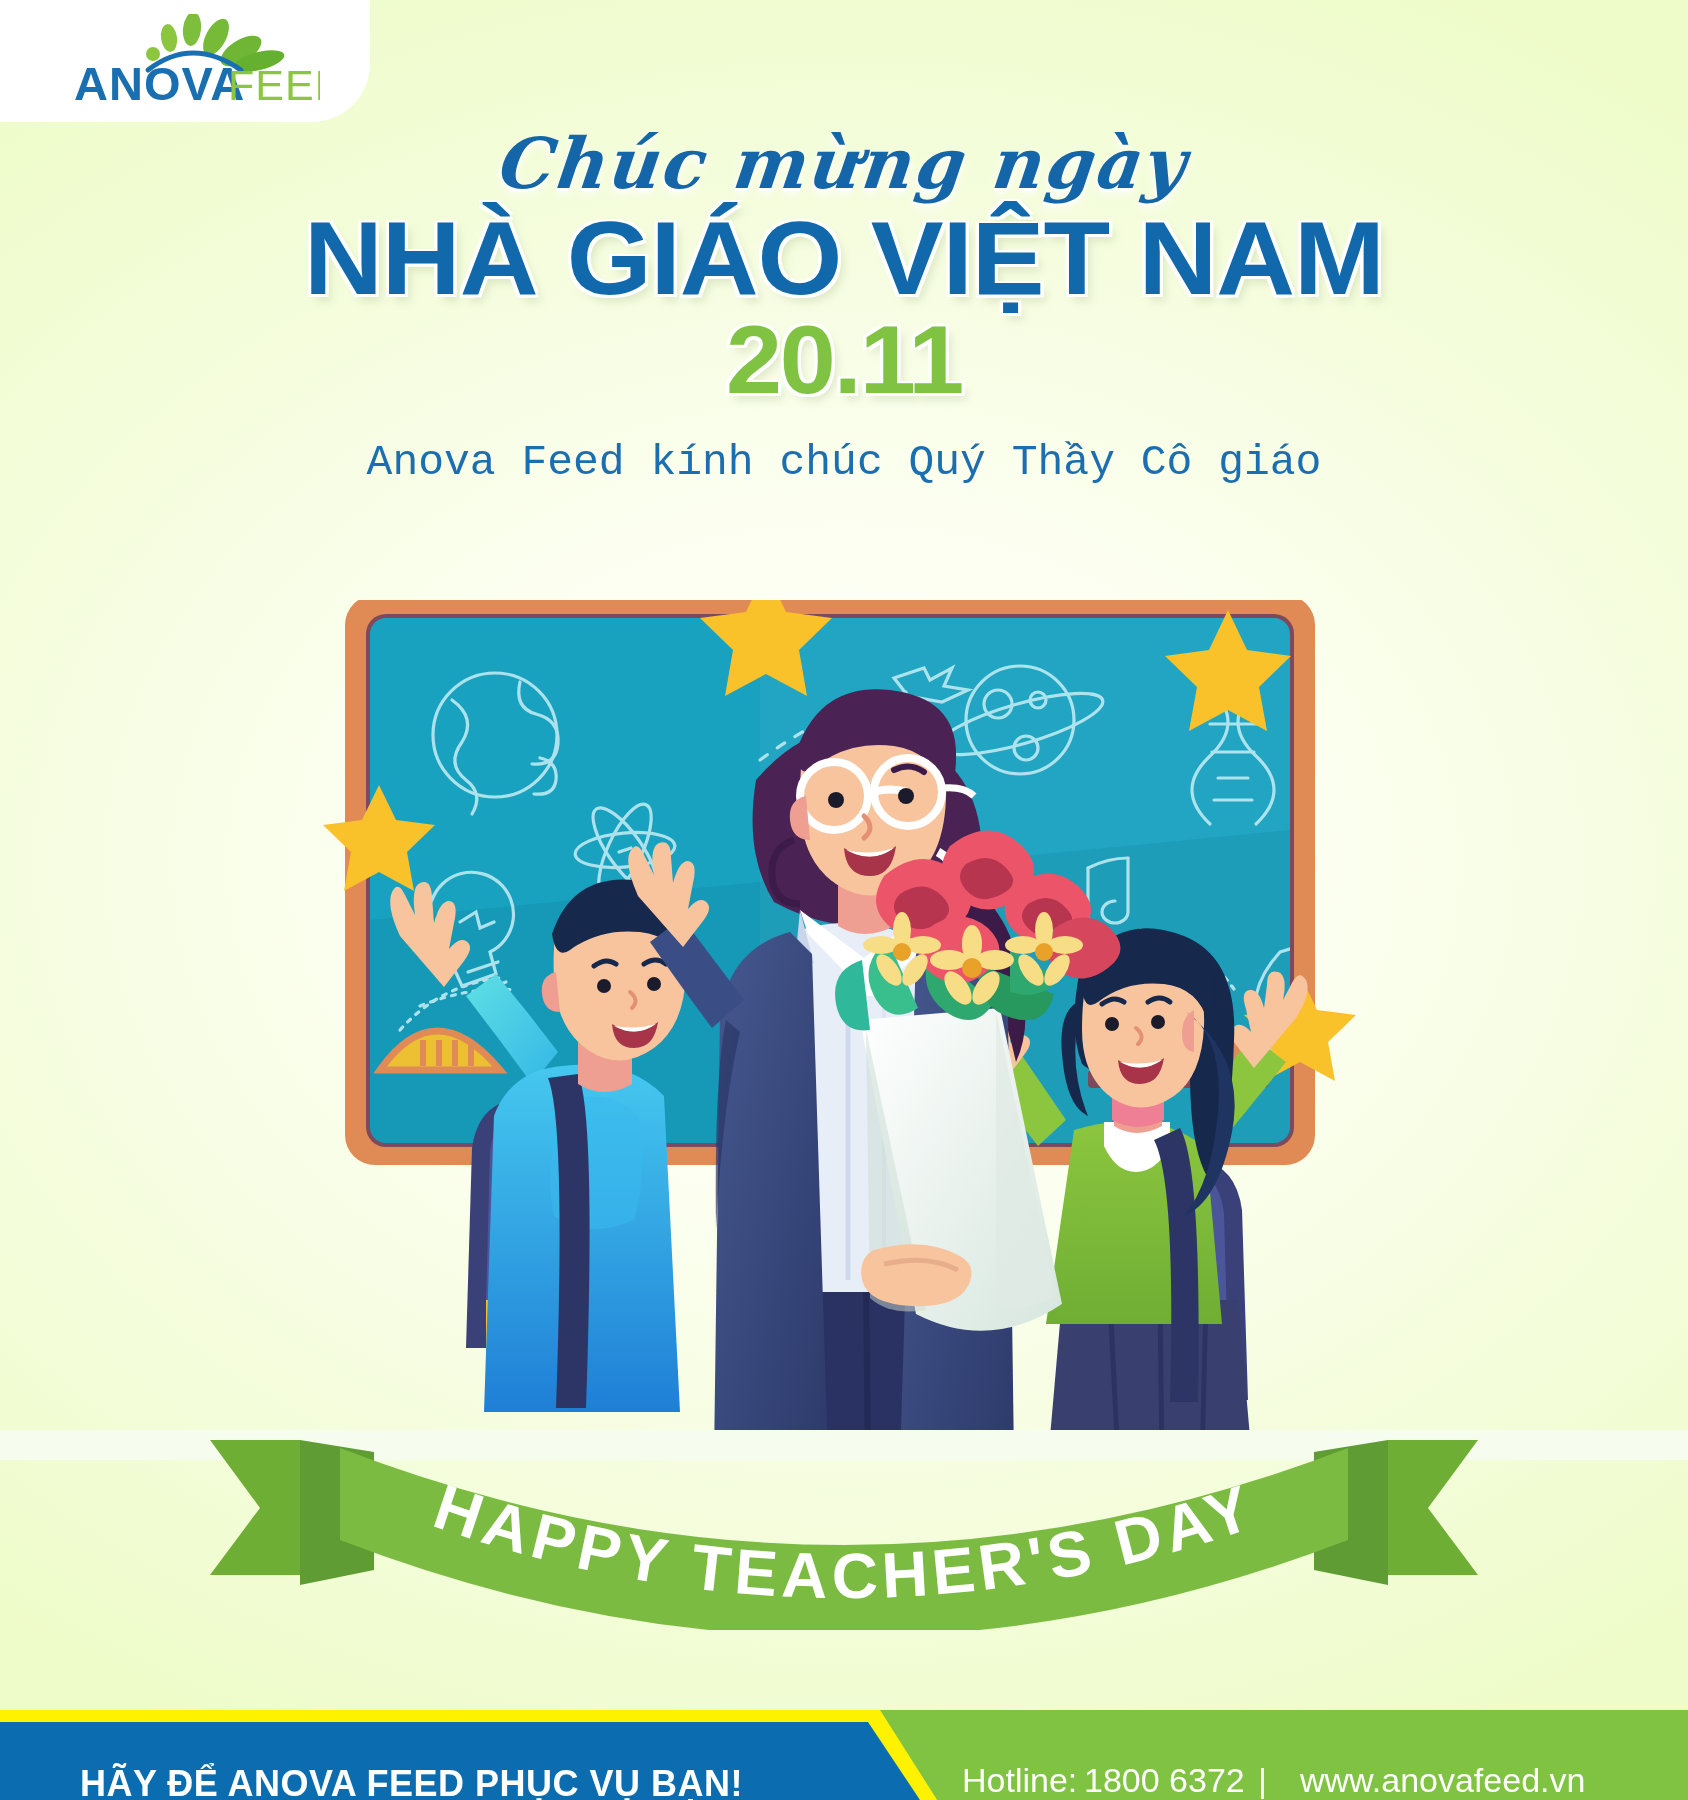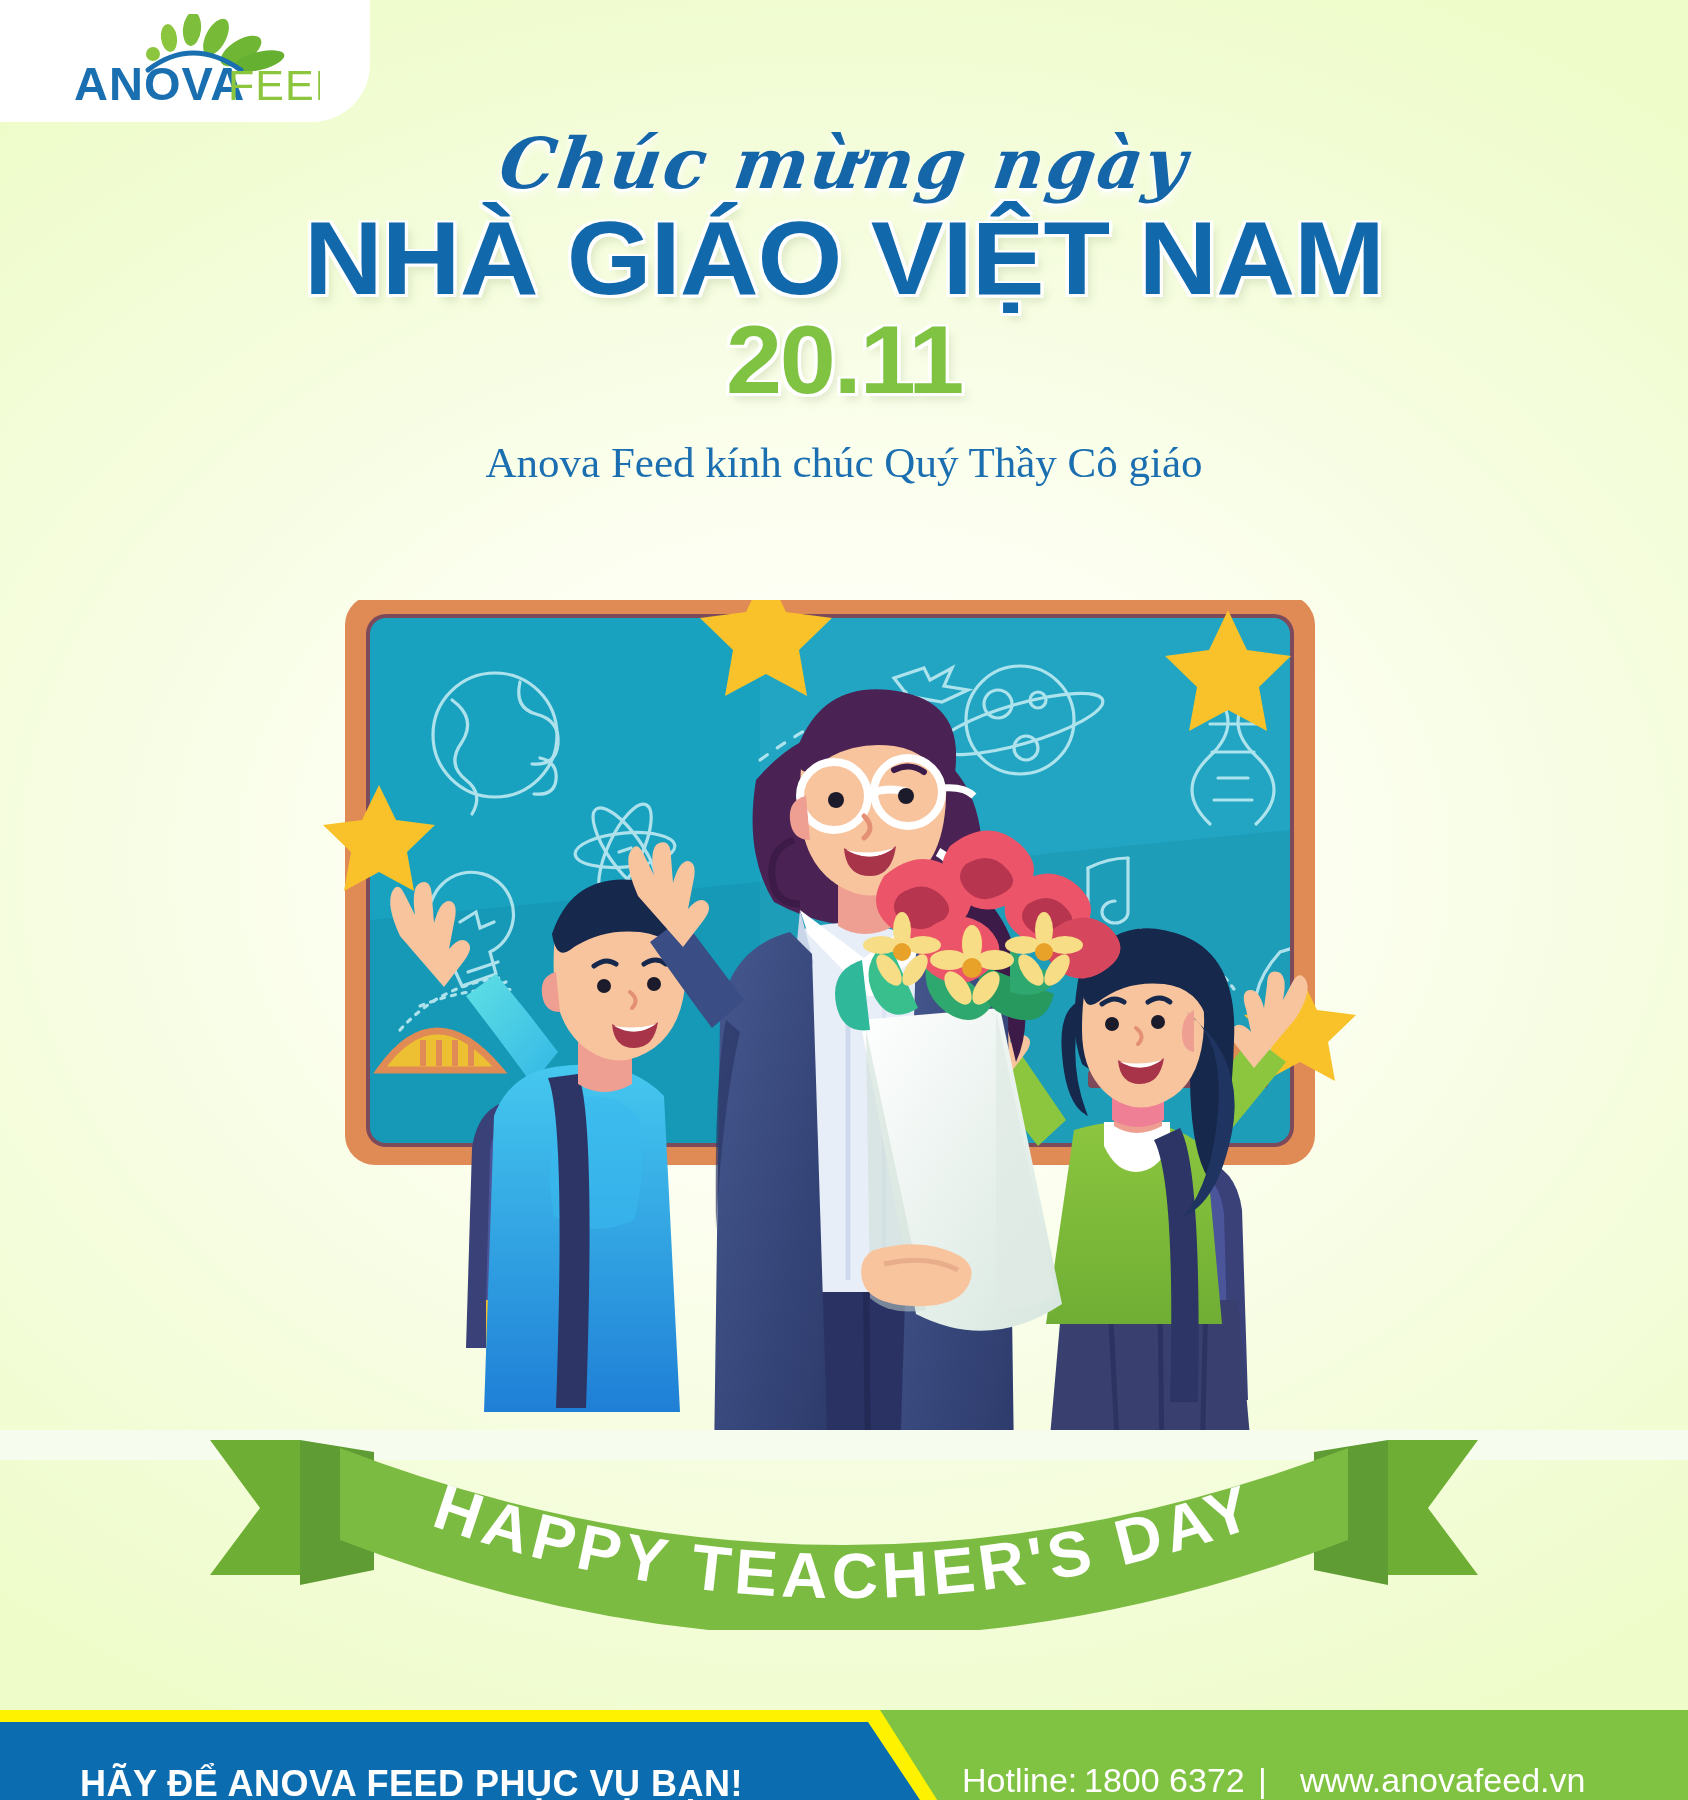--- a/index.html
+++ b/index.html
@@ -54,21 +54,21 @@
     font-weight:700;font-size:96px;line-height:1.0;
     color:#80c342;
     letter-spacing:-2px;
     text-shadow:
       3px 3px 0 #ffffff, -3px 3px 0 #ffffff, 3px -2px 0 #ffffff, -3px -2px 0 #ffffff,
       5px 7px 8px rgba(150,170,120,.26);
     transform:scaleX(1.05);
   }
   .subtitle{
     margin-top:26px;
-    font-family:Liberation Serif, serif;
+    font-family:Liberation Mono, monospace;
     font-size:43px;line-height:1.34;color:#1b6fb0;font-weight:400;
   }
   .subtitle .sub-row{display:block;}
 
   
   .illo{position:absolute;left:0;top:600px;width:1688px;height:860px;z-index:10;}
   .illo svg{display:block;width:1688px;height:860px;}
 
   
   .ribbon{position:absolute;left:0;top:1390px;width:1688px;height:240px;z-index:25;}

